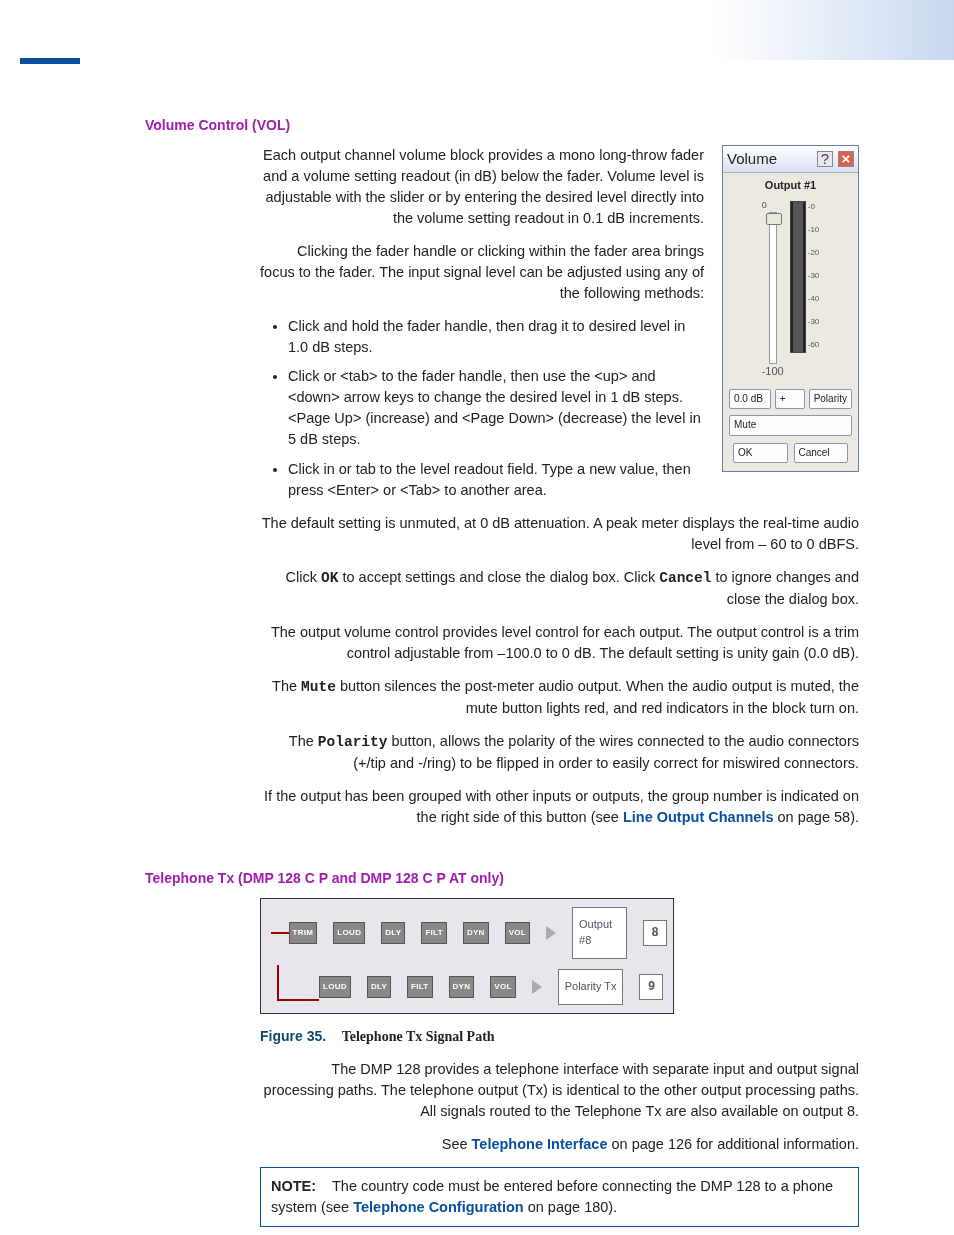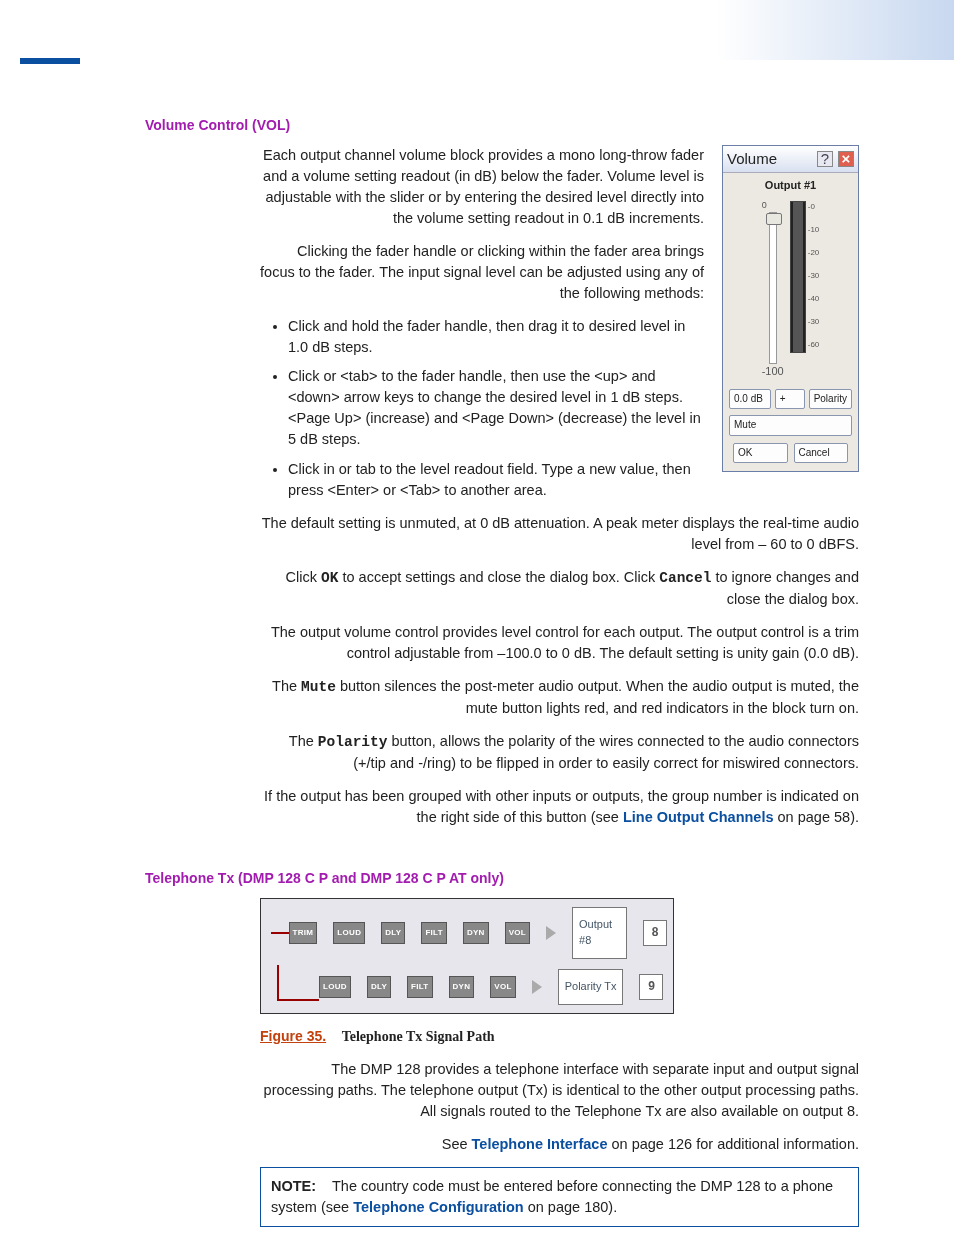--- a/index.html
+++ b/index.html
@@ -142,21 +142,21 @@
   }
   .sig-num {
     background:#fff; border:1px solid #777; padding:3px 0; font-size:12px;
     width:22px; text-align:center; font-weight:bold; color:#555;
   }
   .sig-row-wrap {display:flex; align-items:center;}
   .sig-indent { width: 22px; display:flex; justify-content:flex-end;}
   .sig-row2 { margin-left: 0; }
 
   .fig-caption { margin: 12px 0 12px 0; font-size: 14px;}
-  .fig-caption .fignum { color:#c2410c; font-weight:bold;text-decoration:underline;}
+  .fig-caption .fignum { color:#0c4a6e; font-weight:bold;}
   .fig-caption .figtitle { font-weight:bold;font-family:Liberation Serif, serif; }
 
   .note-box {
     border: 1.5px solid #0a4fa0;
     padding: 8px 10px;
     margin-top: 6px;
   }
   .note-box .note-label { font-weight: bold; }
   .clearfix::after { content:""; display:block; clear:both;}
 </style>

